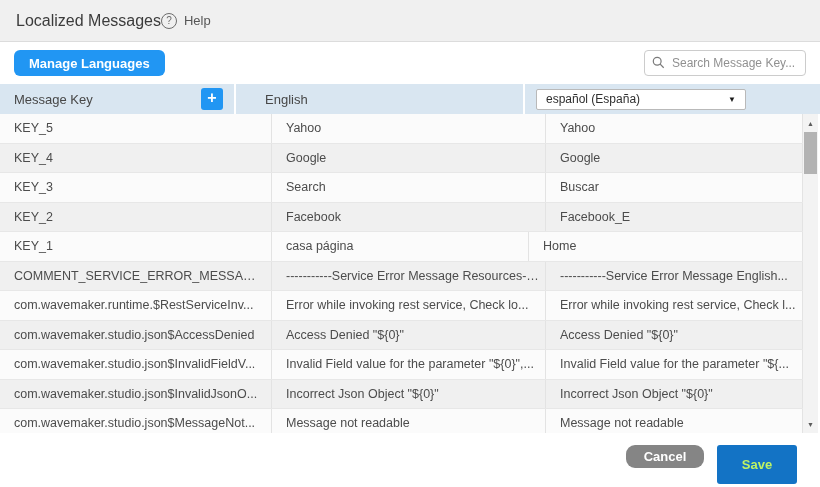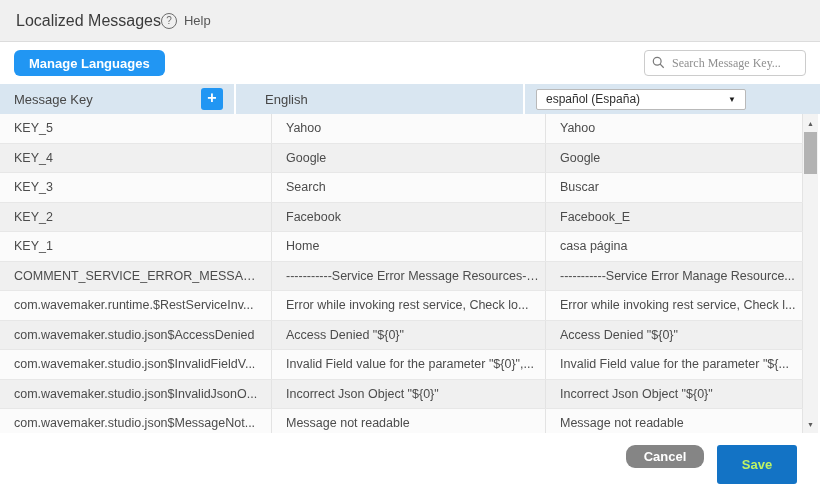--- a/index.html
+++ b/index.html
@@ -31,21 +31,21 @@
   .toolbar {
     height:42px; background:#fff; flex:none;
     display:flex; align-items:center; justify-content:space-between;
     padding:0 14px;
   }
   .btn-manage {
     height:26px; padding:0 15px; background:#2196f3; color:#fff;
     border:none; border-radius:6px; font-size:13px; font-weight:bold;
     font-family:inherit; cursor:pointer;
   }
-  .search-box { position:relative; width:162px; height:26px;font-family:Liberation Serif, serif; }
+  .search-box { position:relative; width:162px; height:26px; }
   .search-box input {
     width:100%; height:100%; border:1px solid #cccccc; border-radius:4px;
     padding:0 8px 0 27px; font-size:12px; color:#333; font-family:inherit;
     outline:none; background:#fff;
   }
   .search-box input::placeholder { color:#909090; }
   .search-icon { position:absolute; left:8px; top:6px; width:13px; height:13px; }
 
   
   .thead { display:flex; height:30px; background:#d9e6f1; flex:none; }
@@ -176,28 +176,28 @@
   </div>
 
   <div class="tr alt">
     <div class="td td-key">KEY_2</div>
     <div class="td td-en">Facebook</div>
     <div class="td td-tr">Facebook_E</div>
   </div>
 
   <div class="tr">
     <div class="td td-key">KEY_1</div>
+    <div class="td td-tr">casa página</div>
     <div class="td td-en">Home</div>
-    <div class="td td-tr">casa página</div>
   </div>
 
   <div class="tr alt">
     <div class="td td-key">COMMENT_SERVICE_ERROR_MESSAGES</div>
     <div class="td td-en">-----------Service Error Message Resources---...</div>
-    <div class="td td-tr">-----------Service Error Manage Resource...</div>
+    <div class="td td-tr">-----------Service Error Message English...</div>
   </div>
 
   <div class="tr">
     <div class="td td-key">com.wavemaker.runtime.$RestServiceInv...</div>
     <div class="td td-en">Error while invoking rest service, Check lo...</div>
     <div class="td td-tr">Error while invoking rest service, Check l...</div>
   </div>
 
   <div class="tr alt">
     <div class="td td-key">com.wavemaker.studio.json$AccessDenied</div>

